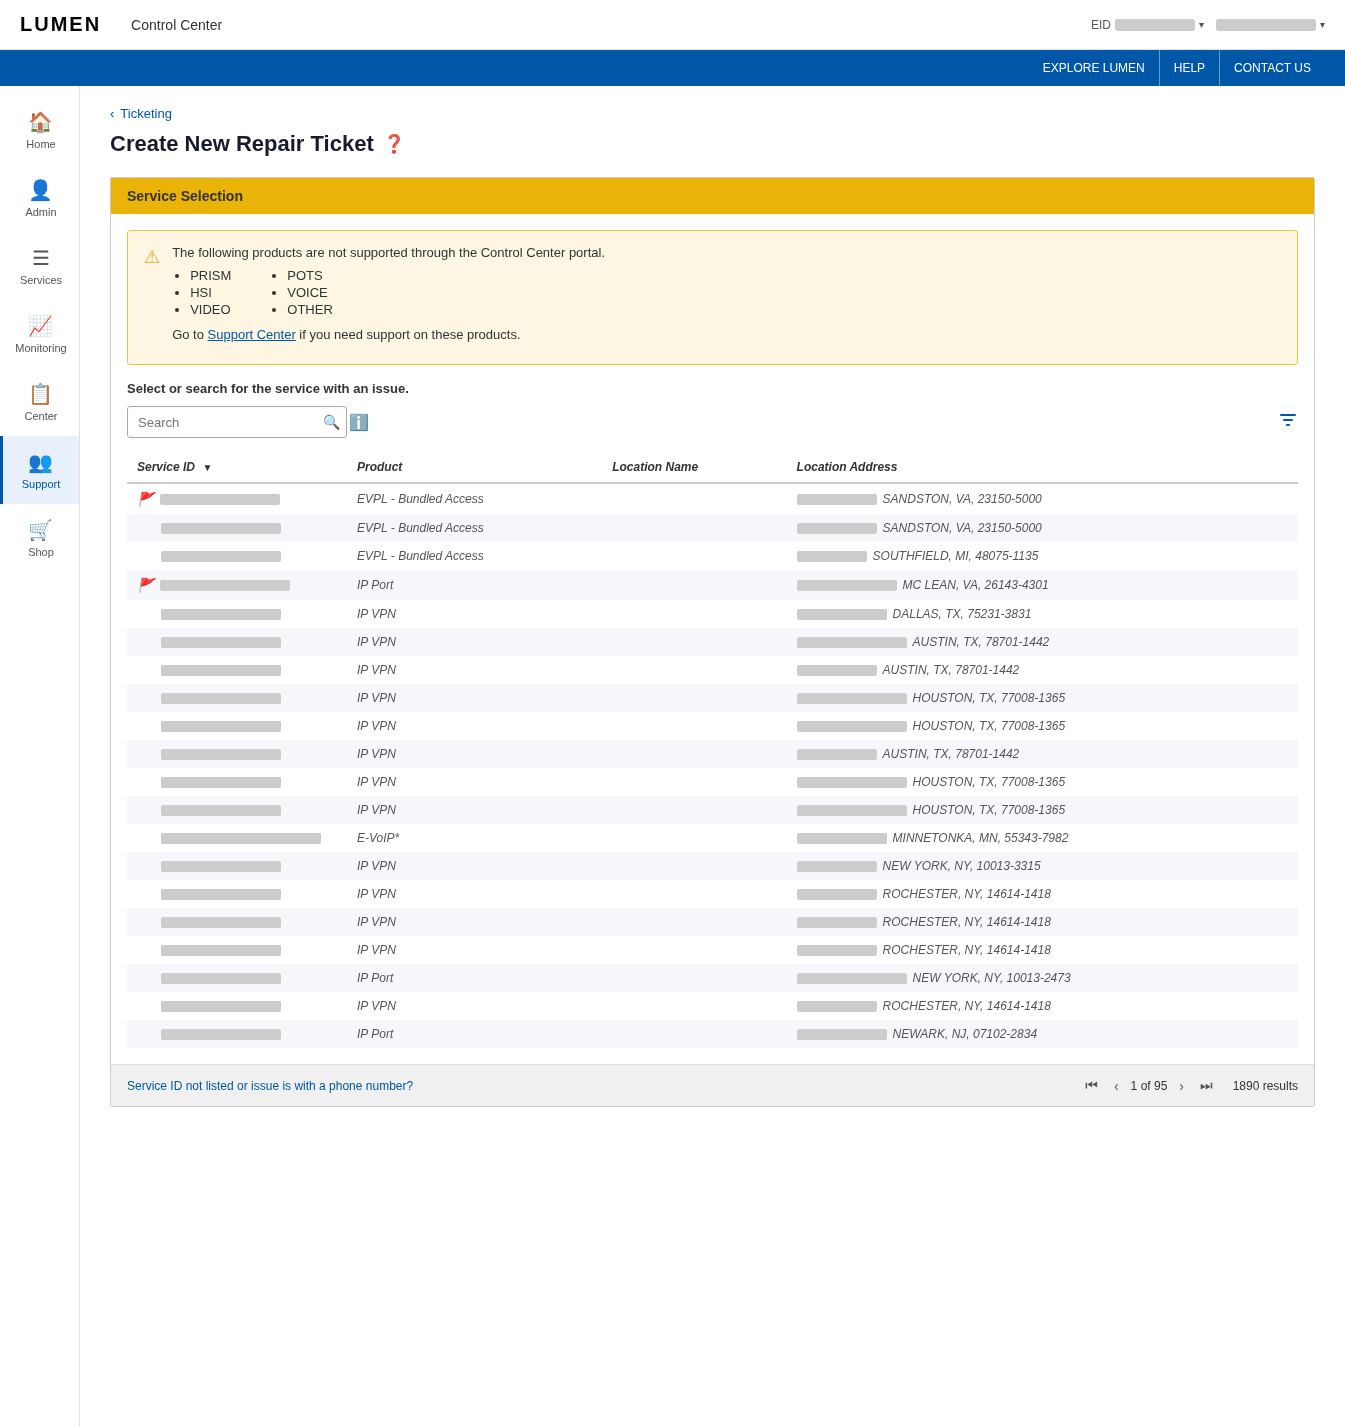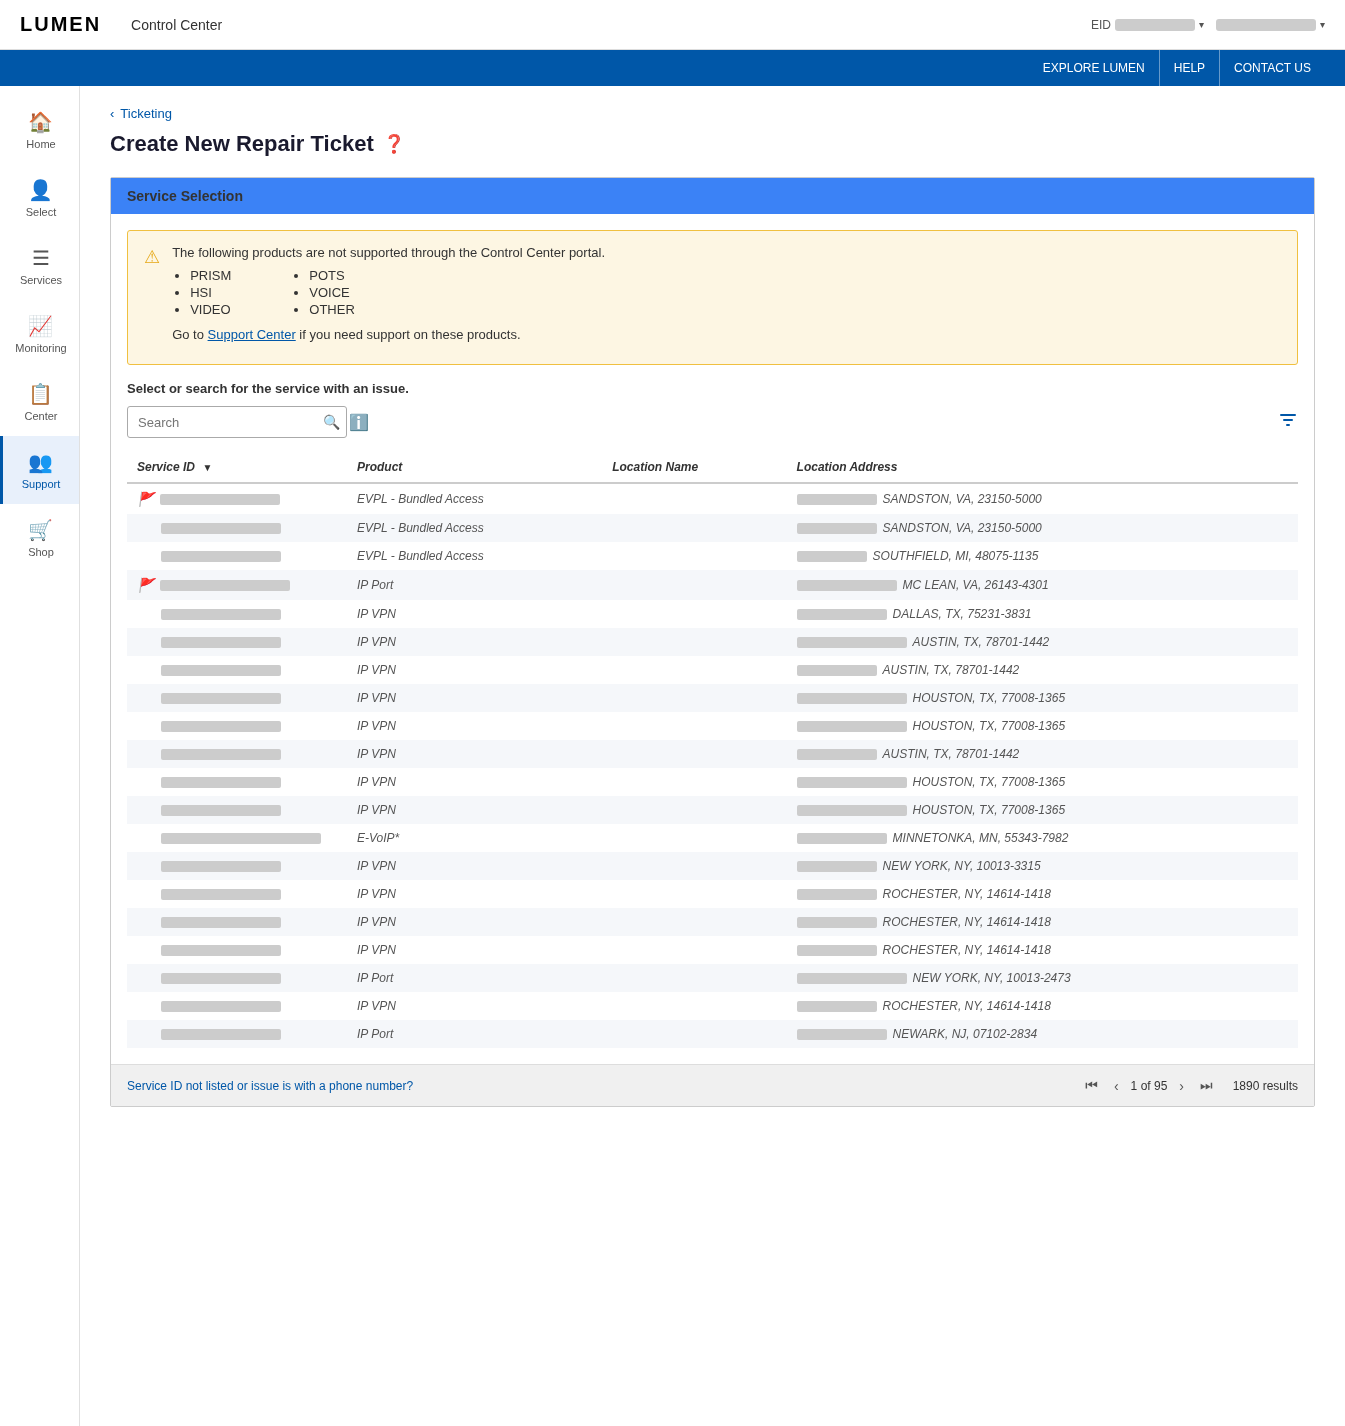--- a/index.html
+++ b/index.html
@@ -138,21 +138,21 @@
       cursor: pointer;
     }
 
     
     .section-box {
       border: 1px solid #ccc;
       border-radius: 2px;
       margin-bottom: 20px;
     }
     .section-header {
-      background: #3b82f6;
+      background: #eab308;
       padding: 10px 16px;
       font-size: 14px;
       font-weight: bold;
       color: #333;
     }
 
     
     .warning-banner {
       background: #fdf6e3;
       border: 1px solid #f0c040;
@@ -160,21 +160,21 @@
       margin: 16px;
       padding: 14px 16px;
       display: flex;
       gap: 12px;
     }
     .warning-icon { color: #e6a817; font-size: 18px; flex-shrink: 0; margin-top: 1px; }
     .warning-content { font-size: 13px; color: #333; }
     .warning-content p { margin-bottom: 8px; }
     .warning-columns {
       display: flex;
-      gap: 60px;
+      gap: 38px;
       margin-bottom: 8px;
     }
     .warning-columns ul { list-style: disc; padding-left: 18px; }
     .warning-columns li { margin-bottom: 2px; }
     .support-link { color: #0057a8; text-decoration: underline; cursor: pointer; }
 
     
     .table-section { padding: 0 16px 16px; }
     .search-instruction {
       font-size: 13px;
@@ -330,21 +330,21 @@
 
 <div class="main-layout">
 
   <div class="sidebar">
     <div class="sidebar-item">
       <span class="sidebar-icon">🏠</span>
       <span>Home</span>
     </div>
     <div class="sidebar-item">
       <span class="sidebar-icon">👤</span>
-      <span>Select</span>
+      <span>Admin</span>
     </div>
     <div class="sidebar-item">
       <span class="sidebar-icon">☰</span>
       <span>Services</span>
     </div>
     <div class="sidebar-item">
       <span class="sidebar-icon">📈</span>
       <span>Monitoring</span>
     </div>
     <div class="sidebar-item">

